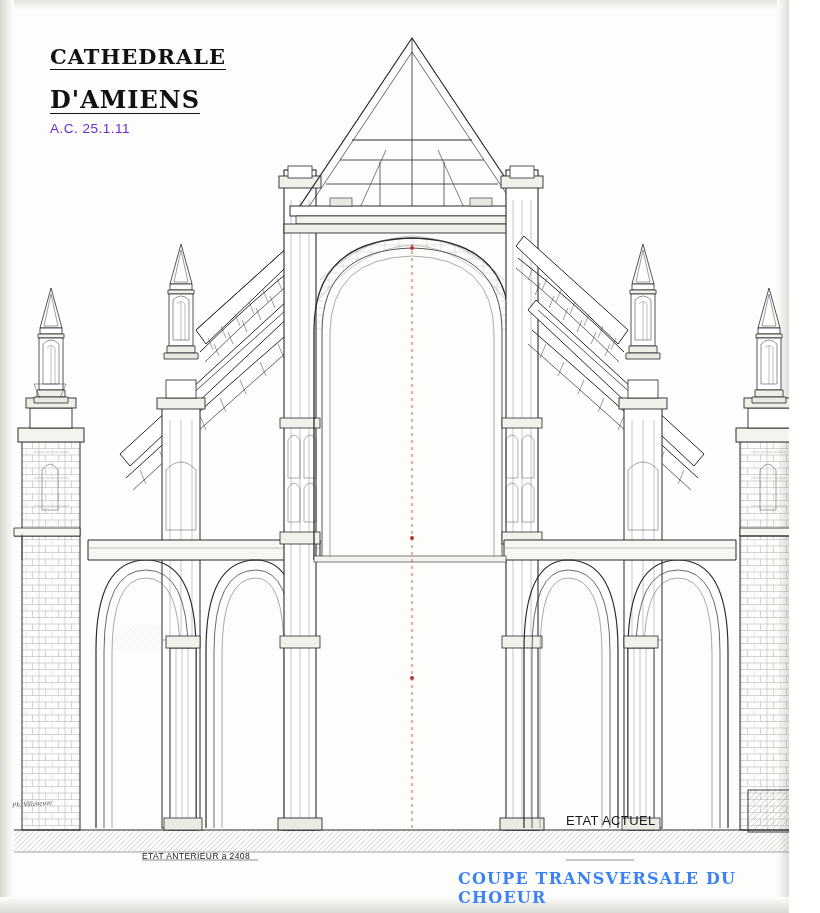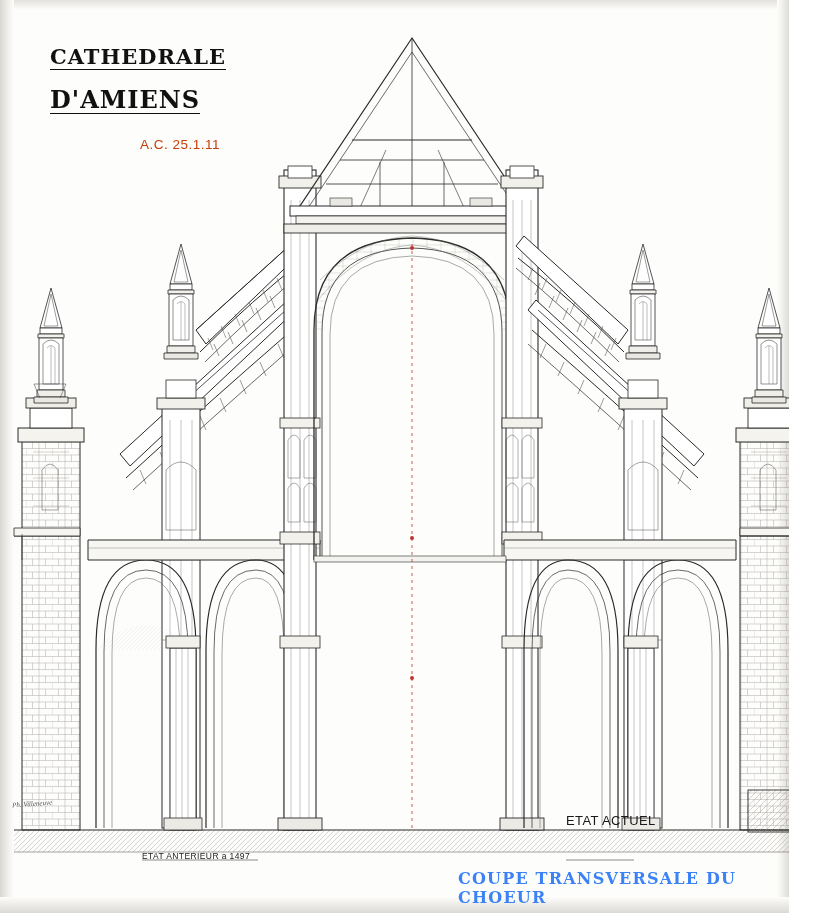--- a/index.html
+++ b/index.html
@@ -62,23 +62,22 @@
     font-size: 21px;
   }
   .title-line-2 {
     font-size: 24px;
     margin-top: 17px;
   }
   .title-code {
     font-family: "Liberation Sans", sans-serif;
     font-size: 13.5px;
     letter-spacing: 0.5px;
-    color: #c2410c;
-    margin-top: 23px;
-    text-align: center;
+    color: #6d28d9;
+    margin-top: 7px;
   }
 
   
   .caption-left {
     position: absolute;
     left: 142px;
     top: 851px;
     font-family: "Liberation Sans", sans-serif;
     font-size: 8.5px;
     letter-spacing: 0.4px;
@@ -380,17 +379,17 @@
 
   <div class="title-block">
     <div class="title-line-1">CATHEDRALE</div>
     <br>
     <div class="title-line-2">D'AMIENS</div>
     <div class="title-code">A.C. 25.1.11</div>
   </div>
 
   <div class="signature">Ph. Villeneuve</div>
 
-  <div class="caption-left">ETAT ANTERIEUR a 1497</div>
+  <div class="caption-left">ETAT ANTERIEUR a 2408</div>
   <div class="caption-right">ETAT ACTUEL</div>
   <div class="main-caption">COUPE TRANSVERSALE DU CHOEUR</div>
 
 </div>
 
 </body></html>

